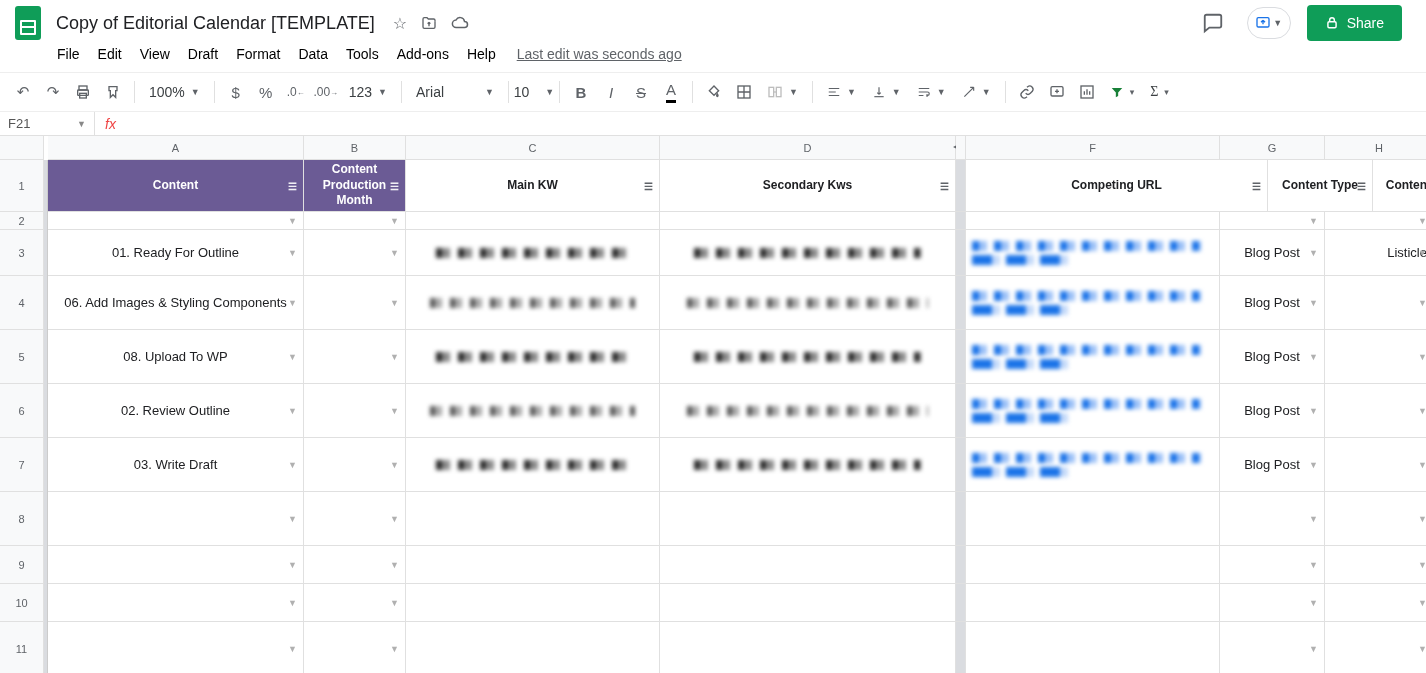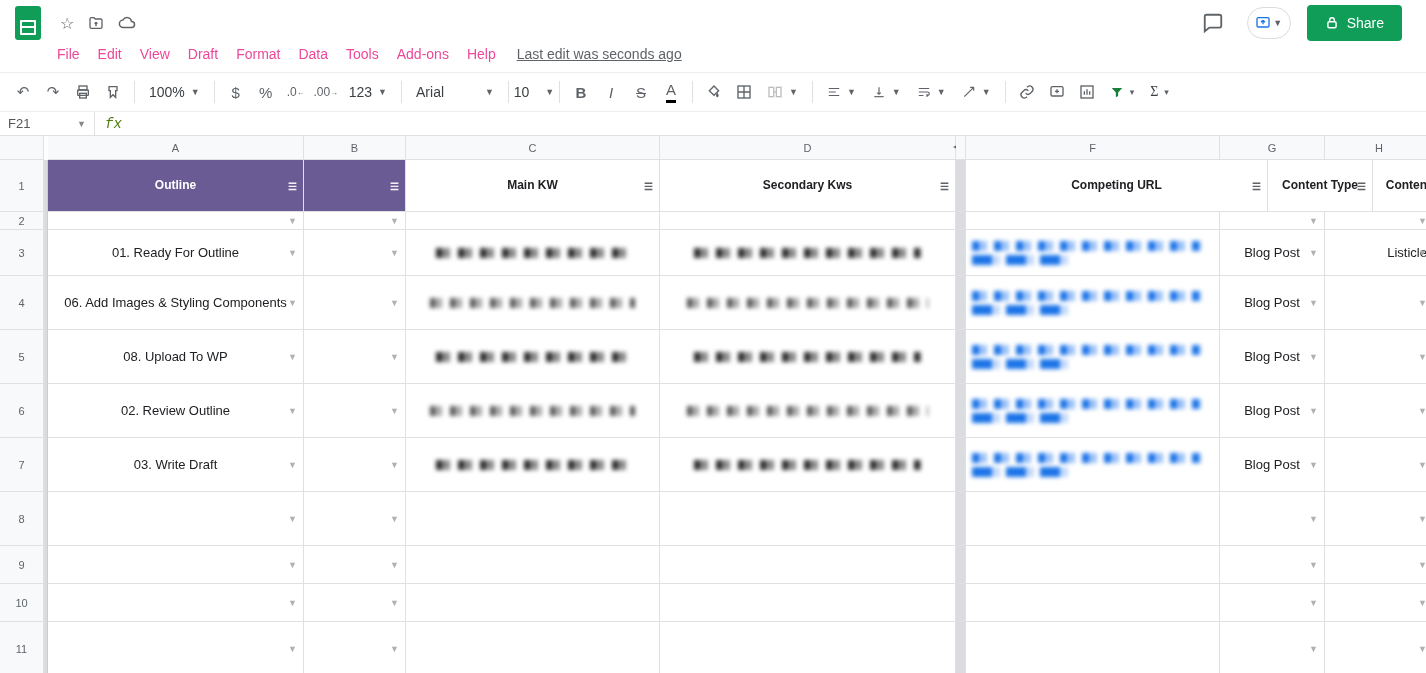--- a/index.html
+++ b/index.html
@@ -11,33 +11,33 @@
   .logo-inner::after { content:""; position:absolute; bottom:5px; left:5px; right:5px; height:2px; top:20px; background:#fff; }
   .doc-title { font-size:18px; color:#202124; padding:2px 6px; margin-left:2px; }
   .title-icons { display:flex; align-items:center; gap:14px; margin-left:12px; color:#5f6368; }
   .title-icons span { font-size:16px; cursor:default; }
   .title-right { margin-left:auto; display:flex; align-items:center; gap:16px; padding-right:16px; }
   .comment-btn { width:36px; height:36px; display:flex; align-items:center; justify-content:center; color:#5f6368; font-size:20px; }
   .present-btn { width:44px; height:32px; border:1px solid #dadce0; border-radius:16px; display:flex; align-items:center; justify-content:center; color:#1a73e8; gap:2px; }
   .share-btn { background:#0f9d58; height:36px; border:none; border-radius:4px; color:#fff; font-weight:500; font-size:14px; padding:0 18px; display:flex; align-items:center; gap:8px; }
   .menubar-wrap { padding-left:48px; height:28px; display:flex; align-items:center; gap:2px;}
   .menubar { display:flex; gap:0; }
-  .menubar span { padding:4px 9px; font-size:14px; color:#ec4899; cursor:default; }
+  .menubar span { padding:4px 9px; font-size:14px; color:#000000; cursor:default; }
   .last-edit { margin-left:10px; color:#5f6368; text-decoration:underline; font-size:14px; }
   .toolbar { height:40px; border-top:1px solid #eee; border-bottom:1px solid #eee; display:flex; align-items:center; padding:0 10px; margin-top:4px; gap:4px; background:#fff;}
   .tb-ico { width:26px; height:26px; display:flex; align-items:center; justify-content:center; color:#5f6368; font-size:15px; border-radius:2px;}
   .tb-sep { width:1px; height:22px; background:#e0e0e0; margin:0 4px;}
   .tb-dd { display:flex; align-items:center; gap:6px; padding:0 6px; height:26px; color:#3c4043; font-size:14px;}
   .tb-dd .caret { font-size:9px; color:#5f6368;}
   .tb-font { width:90px; }
   .tb-size { width:34px; justify-content:center;}
   .underline-red { border-bottom:3px solid #000; padding-bottom:2px;}
   .formulabar { height:24px; border-bottom:1px solid #e0e0e0; display:flex; align-items:center; }
   .name-box { width:95px; display:flex; align-items:center; justify-content:space-between; padding:0 8px; color:#555; font-size:13px; border-right:1px solid #e0e0e0; height:100%;text-align:center;}
-  .fx { font-style:italic; font-family:Liberation Mono, monospace; color:#4d7c0f; padding:0 10px; font-size:14px;}
+  .fx { font-style:italic; font-family:Liberation Sans, sans-serif; color:#ef4444; padding:0 10px; font-size:14px;}
   
   .grid { display:flex; }
   .rowheads { width:44px; flex:none; }
   .corner { height:24px; background:#f8f9fa; border-right:1px solid #e0e0e0; border-bottom:1px solid #e0e0e0;}
   .rh { background:#f8f9fa; border-right:1px solid #e0e0e0; border-bottom:1px solid #e0e0e0; display:flex; align-items:center; justify-content:center; color:#5f6368; font-size:11px;}
   .cols { flex:1; overflow:hidden;}
   .colheads { display:flex; height:24px;}
   .ch { background:#f8f9fa; border-right:1px solid #e0e0e0; border-bottom:1px solid #e0e0e0; display:flex; align-items:center; justify-content:center; color:#5f6368; font-size:11px; position:relative; flex:none;}
   .row { display:flex;}
   .cell { border-right:1px solid #e0e0e0; border-bottom:1px solid #e0e0e0; display:flex; align-items:center; padding:0 6px; position:relative; background:#fff; flex:none; overflow:hidden;}
@@ -57,20 +57,21 @@
   .splitcol::after { right:-14px; content:"▸";}
   svg { display:block; }
 </style>
 </head>
 <body>
 
 <div class="titlebar">
   <div class="logo">
       <div class="logo-inner"></div>
     </div>
+  <div class="doc-title">Copy of Editorial Calendar [TEMPLATE]</div>
   <div class="title-icons">
     <span>☆</span>
     <span>
       <svg width="16" height="16" viewBox="0 0 24 24" fill="none" stroke="#5f6368" stroke-width="2">
           <path d="M3 6a2 2 0 0 1 2-2h4l2 2h8a2 2 0 0 1 2 2v2"></path>
           <path d="M3 6v12a2 2 0 0 0 2 2h14a2 2 0 0 0 2-2V10"></path>
           <path d="M12 11v6m0-6l-2 2m2-2l2 2"></path>
         </svg>
     </span>
     <span>
@@ -284,24 +285,25 @@
         <div class="ch" style="width: 254px;">C</div>
         <div class="ch splitcol" style="width: 296px;">D</div>
         <div class="ch" style="width: 10px;"></div>
         <div class="ch" style="width: 254px;">F</div>
         <div class="ch" style="width: 105px;">G</div>
         <div class="ch" style="width: 109px;">H</div>
       </div>
 
     <div class="row" id="headerrow" style="height:52px">
         <div class="cell hdrcell" style="width: 256px; height: 52px;">
-          <span>Outline</span>
+          <span>Content</span>
           <span class="filter-ico">☰</span>
         </div>
         <div class="cell hdrcell" style="width: 102px; height: 52px;">
+          <span>Content Production Month</span>
           <span class="filter-ico">☰</span>
         </div>
         <div class="cell hdrcell white" style="width: 254px; height: 52px;">
           <span>Main KW</span>
           <span class="filter-ico">☰</span>
         </div>
         <div class="cell hdrcell white" style="width: 296px; height: 52px;">
           <span>Secondary Kws</span>
           <span class="filter-ico">☰</span>
         </div>

